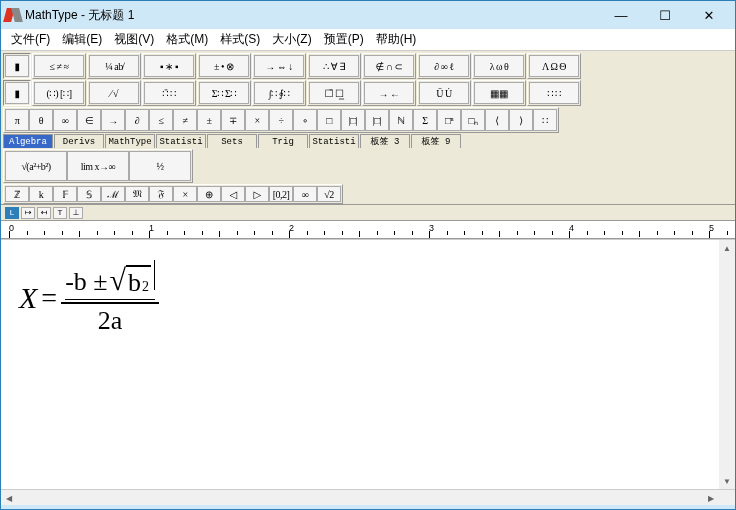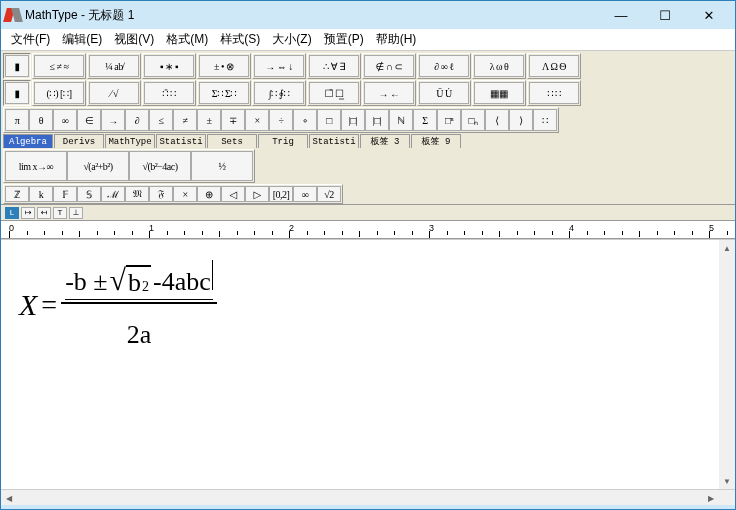--- a/index.html
+++ b/index.html
@@ -34,21 +34,21 @@
 .ruler .tickm { height:4px; }
 .ruler .tickl { height:10px; }
 .ruler .ticklbl { position:absolute; top:2px; font-size:9px; }
 .editor { flex:1; background:#fff; overflow:auto; position:relative; border-top:1px solid #ccc; }
 .equation { position:absolute; left:18px; top:20px; font-family:"Times New Roman",serif; font-size:28px; display:flex; align-items:center; font-style:italic; }
 .eqX { font-size:30px; }
 .eqeq { margin:0 4px; font-style:normal; }
 .fraction { display:inline-flex; flex-direction:column; align-items:center; font-style:normal; }
 .fraction .num { border-bottom:2px solid #000; padding:0 4px 2px; display:flex; align-items:center; font-size:26px; white-space:nowrap; }
 .fraction .num .inner { border-bottom:1px solid #000; padding-bottom:1px; display:flex; align-items:baseline; }
-.fraction .den { padding-top:16px; font-size:26px; }
+.fraction .den { padding-top:2px; font-size:26px; }
 .sqrt { display:inline-flex; align-items:stretch; margin:0 2px; }
 .sqrt .surd { font-size:30px; line-height:1; font-style:normal; }
 .sqrt .rad { border-top:2px solid #000; padding:1px 2px 0; display:flex; align-items:baseline; }
 .sup { font-size:14px; vertical-align:super; margin-left:1px; }
 .cursor { display:inline-block; width:1px; height:30px; background:#000; margin-left:1px; animation:blink 1s infinite; }
 @keyframes blink { 50% { opacity:0; } }
 .vscroll { position:absolute; right:0; top:0; bottom:0; width:16px; background:#f0f0f0; }
 .vscroll .arrow { width:16px; height:16px; background:#f0f0f0; display:flex; align-items:center; justify-content:center; font-size:8px; color:#666; }
 .hscroll-bar { height:16px; background:#f0f0f0; display:flex; border-top:1px solid #ccc; }
 .hscroll-bar .arrow { width:16px; height:16px; display:flex; align-items:center; justify-content:center; font-size:8px; color:#666; }
@@ -187,23 +187,22 @@
         <div class="tab">Statisti</div>
         <div class="tab">Sets</div>
         <div class="tab">Trig</div>
         <div class="tab">Statisti</div>
         <div class="tab">板签 3</div>
         <div class="tab">板签 9</div>
       </div>
 
     <div class="tbrow bigrow">
       <div class="tbgroup" id="algrow">
+          <div class="tbtn">√(a²+b²)</div>
           <div class="tbtn">lim x→∞</div>
-          <div class="tbtn">√(a²+b²)</div>
-          <div class="tbtn">√(b²−4ac)</div>
           <div class="tbtn">½</div>
         </div>
     </div>
 
     <div class="tbrow smallrow">
       <div class="tbgroup" id="smallrow">
           <div class="tbtn">ℤ</div>
           <div class="tbtn">k</div>
           <div class="tbtn">𝔽</div>
           <div class="tbtn">𝕊</div>
@@ -288,21 +287,20 @@
         <span class="num">
           <span class="inner">
             <span>-b ±</span>
             <span class="sqrt">
               <span class="surd">√</span>
               <span class="rad">
                 <span>b</span>
                 <span class="sup">2</span>
               </span>
             </span>
-            <span> -4abc</span>
             <span class="cursor"></span>
           </span>
         </span>
         <span class="den">2a</span>
       </span>
     </div>
     <div class="vscroll">
       <div class="arrow">▲</div>
       <div class="arrow" style="position:absolute;bottom:0">▼</div>
     </div>

